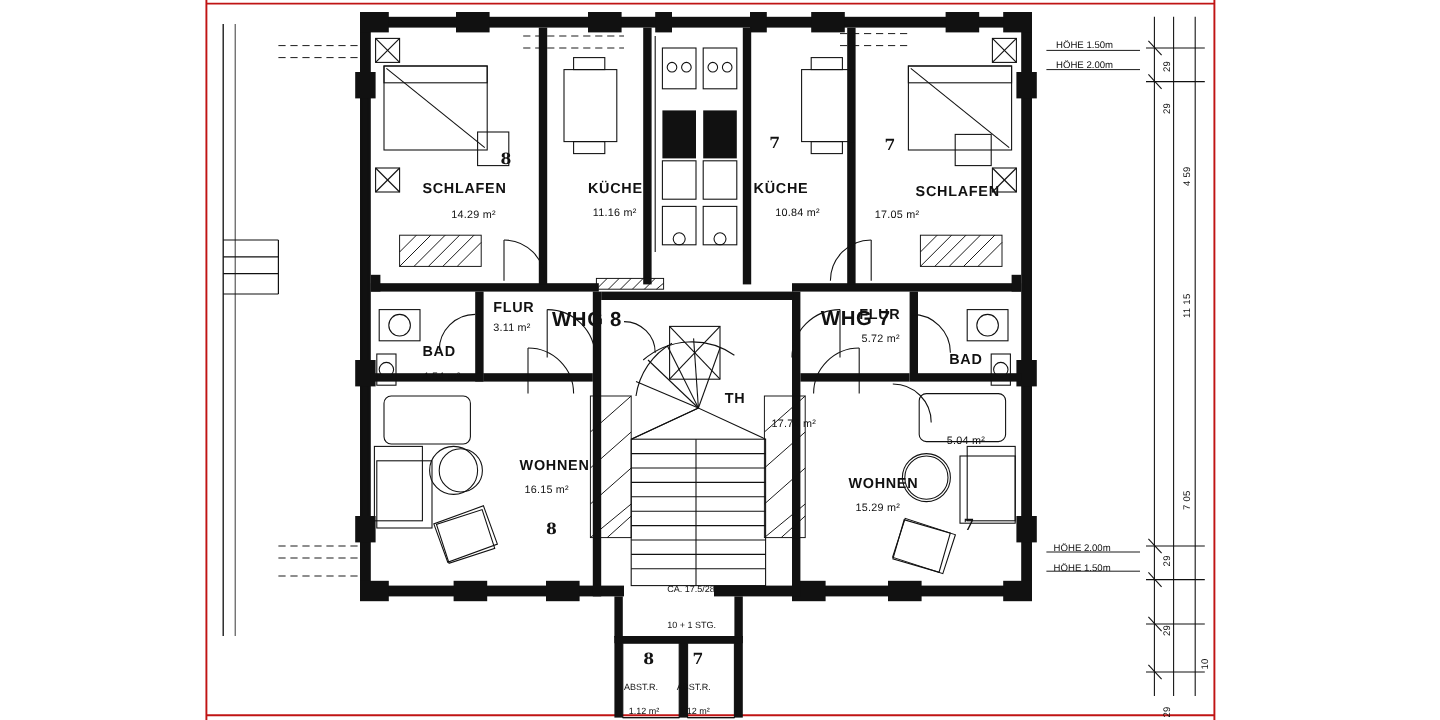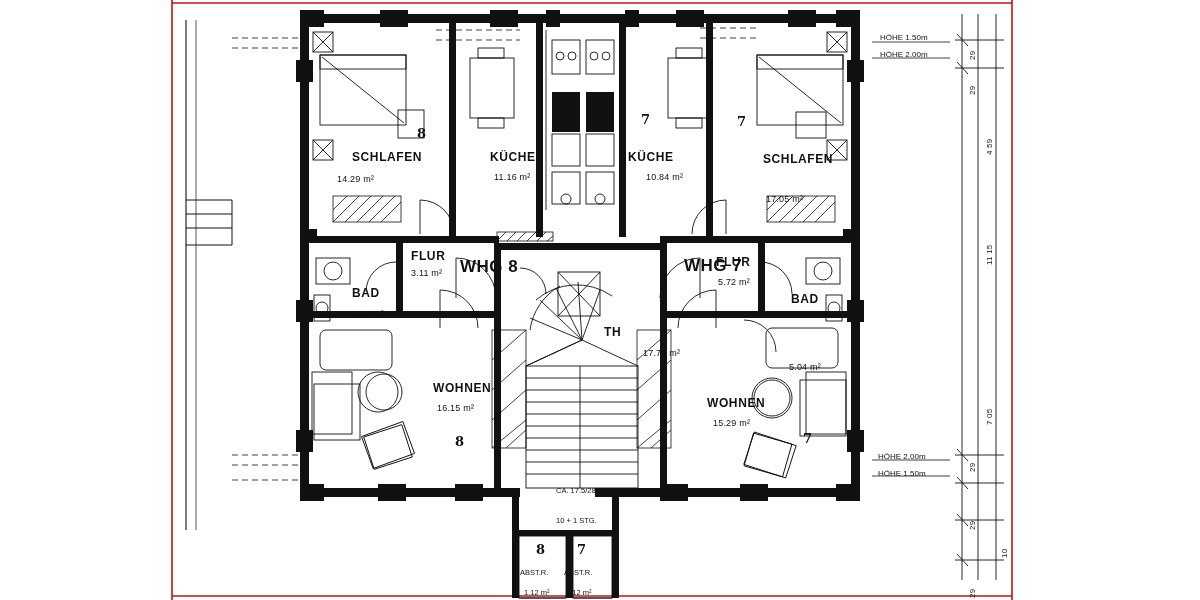--- a/index.html
+++ b/index.html
@@ -366,21 +366,21 @@
       </g>
 
     </g>
   </svg>
   </div>
 
   <div class="lbl whg" style="left:460px;top:257px;">WHG 8</div>
   <div class="lbl whg" style="left:684px;top:256px;">WHG 7</div>
 
   <div class="lbl room-name" style="left:352px;top:150px;">SCHLAFEN</div>
-  <div class="lbl room-area" style="left:337px;top:174px;">14.29 m²</div>
+  <div class="lbl room-area" style="left:376px;top:174px;">14.29 m²</div>
 
   <div class="lbl room-name" style="left:490px;top:150px;">KÜCHE</div>
   <div class="lbl room-area" style="left:494px;top:172px;">11.16 m²</div>
 
   <div class="lbl room-name" style="left:411px;top:249px;">FLUR</div>
   <div class="lbl room-area" style="left:411px;top:268px;">3.11 m²</div>
 
   <div class="lbl room-name" style="left:352px;top:286px;">BAD</div>
   <div class="lbl room-area" style="left:352px;top:309px;">4.54 m²</div>
 
@@ -390,21 +390,21 @@
   <div class="lbl room-name" style="left:628px;top:150px;">KÜCHE</div>
   <div class="lbl room-area" style="left:630px;top:172px;margin-left:16px;">10.84 m²</div>
 
   <div class="lbl room-name" style="left:716px;top:255px;">FLUR</div>
   <div class="lbl room-area" style="left:718px;top:277px;">5.72 m²</div>
 
   <div class="lbl room-name" style="left:791px;top:292px;">BAD</div>
   <div class="lbl room-area" style="left:789px;top:314px;margin-top:48px;">5.04 m²</div>
 
   <div class="lbl room-name" style="left:763px;top:152px;">SCHLAFEN</div>
-  <div class="lbl room-area" style="left:766px;top:174px;margin-top:20px;">17.05 m²</div>
+  <div class="lbl room-area" style="left:729px;top:174px;">17.05 m²</div>
 
   <div class="lbl room-name" style="left:707px;top:396px;">WOHNEN</div>
   <div class="lbl room-area" style="left:713px;top:418px;">15.29 m²</div>
 
   <div class="lbl room-name" style="left:604px;top:325px;">TH</div>
   <div class="lbl room-area" style="left:601px;top:348px;margin-left:42px;">17.74 m²</div>
 
   <div class="lbl small" style="left:520px;top:568px;">ABST.R.</div>
   <div class="lbl small" style="left:524px;top:588px;">1.12 m²</div>
   <div class="lbl small" style="left:564px;top:568px;">ABST.R.</div>

